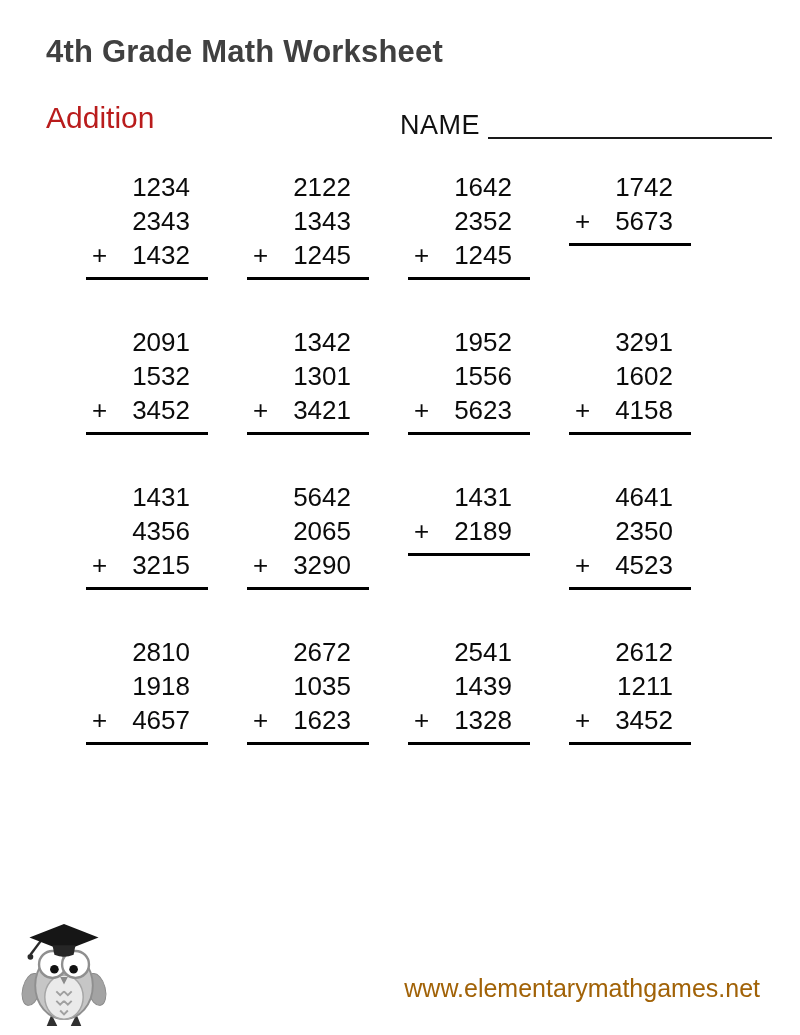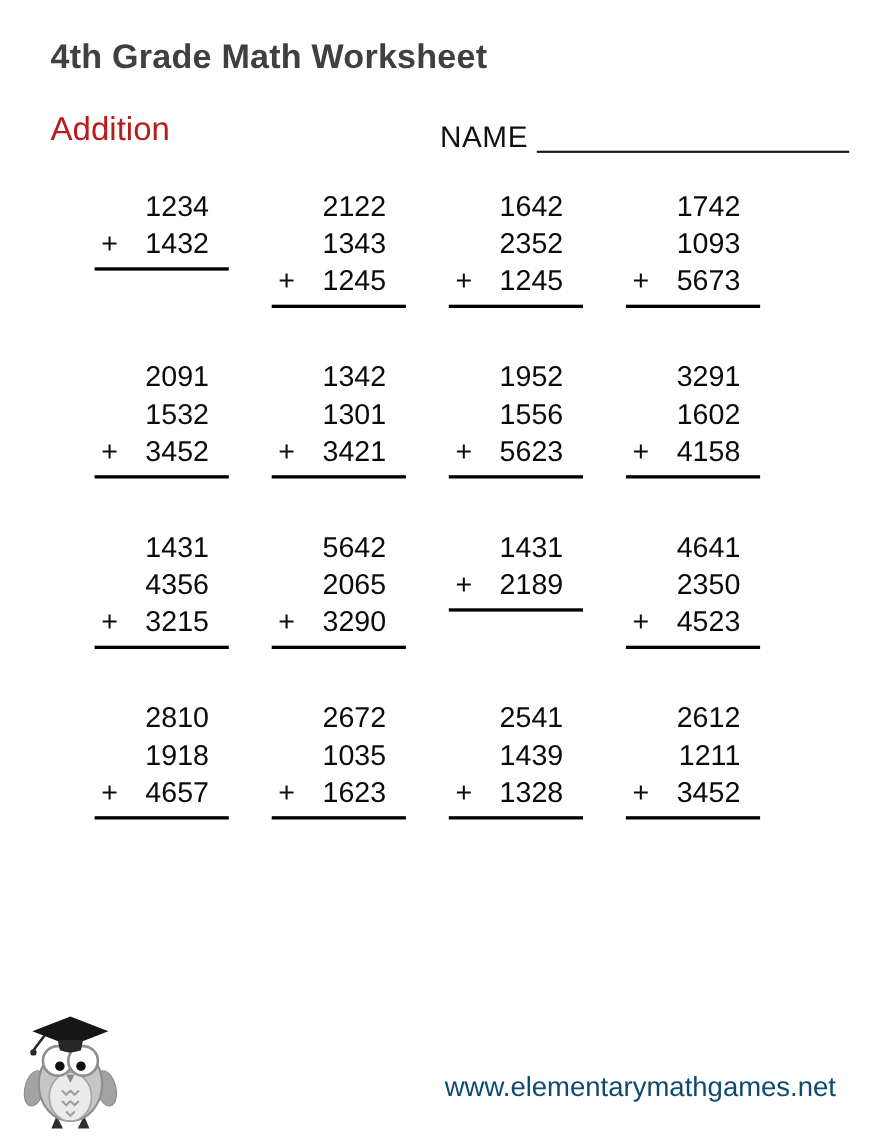--- a/index.html
+++ b/index.html
@@ -118,39 +118,40 @@
       -webkit-background-clip: text;
       background-clip: text;
       -webkit-text-fill-color: transparent;
     }
   }
   .website {
     position: absolute;
     right: 40px;
     top: 974px;
     font-size: 25px;
-    color: #0c4a6e;
+    color: #a16207;
   }
 </style>
 </head>
 <body>
 
 <div class="page">
 
   <div class="title">4th Grade Math Worksheet</div>
   <div class="subtitle">Addition</div>
 
   <div class="name-row">
     <span class="name-label">NAME</span>
     <span class="name-line"></span>
   </div>
 
   <div class="problems">
     <div class="problem">
       <div class="addend">1234</div>
+      <div class="addend">2343</div>
       <div class="sum-row">
         <span class="op">+</span>
         <span class="addend3">1432</span>
       </div>
       <div class="answer-line"></div>
     </div>
 
     <div class="problem">
       <div class="addend">2122</div>
       <div class="addend">1343</div>
@@ -166,21 +167,20 @@
       <div class="addend">2352</div>
       <div class="sum-row">
         <span class="op">+</span>
         <span class="addend3">1245</span>
       </div>
       <div class="answer-line"></div>
     </div>
 
     <div class="problem">
       <div class="addend">1742</div>
-      <div class="addend">1093</div>
       <div class="sum-row">
         <span class="op">+</span>
         <span class="addend3">5673</span>
       </div>
       <div class="answer-line"></div>
     </div>
 
     <div class="problem">
       <div class="addend">2091</div>
       <div class="addend">1532</div>

